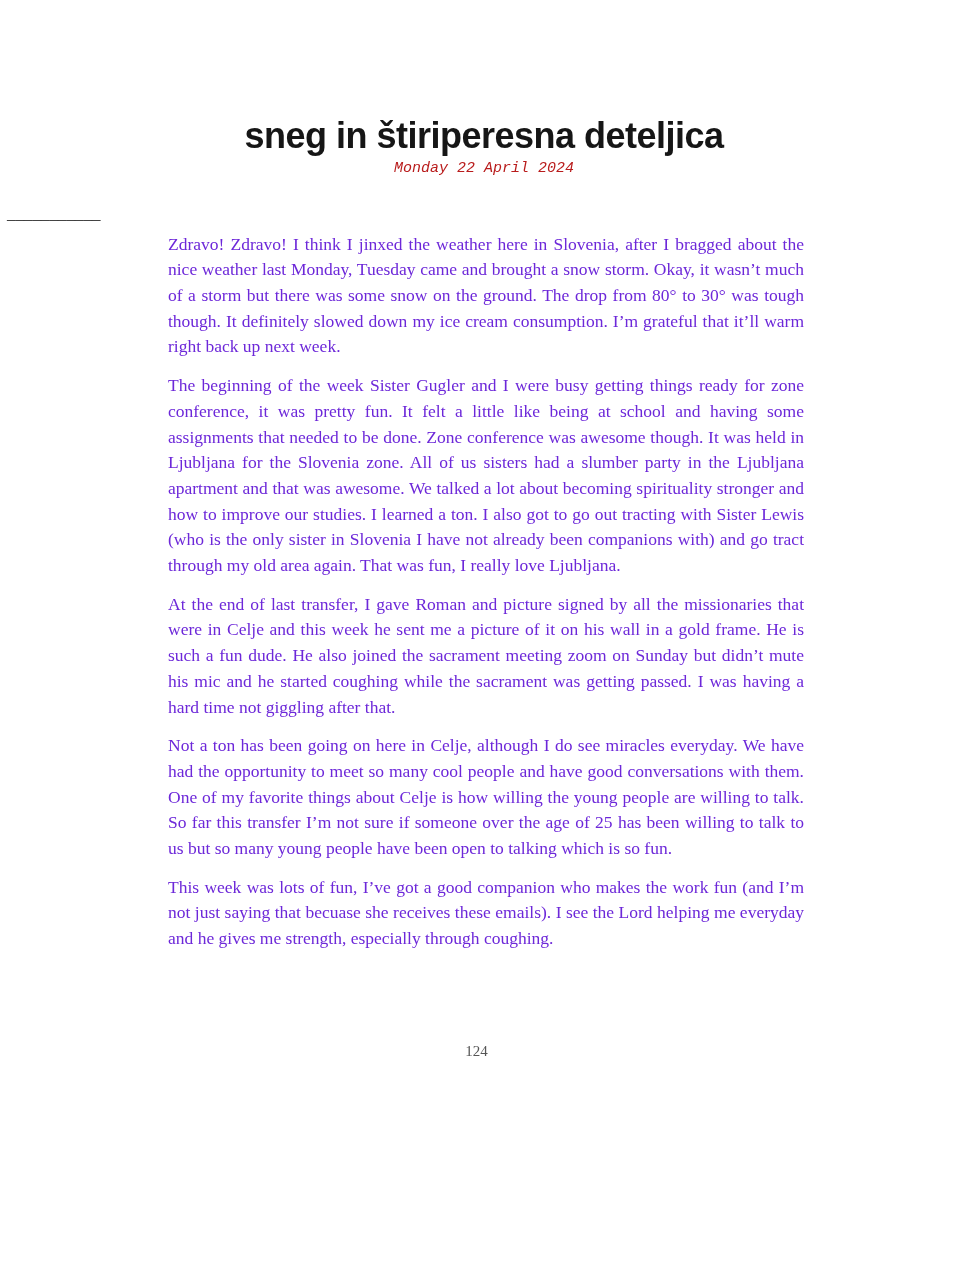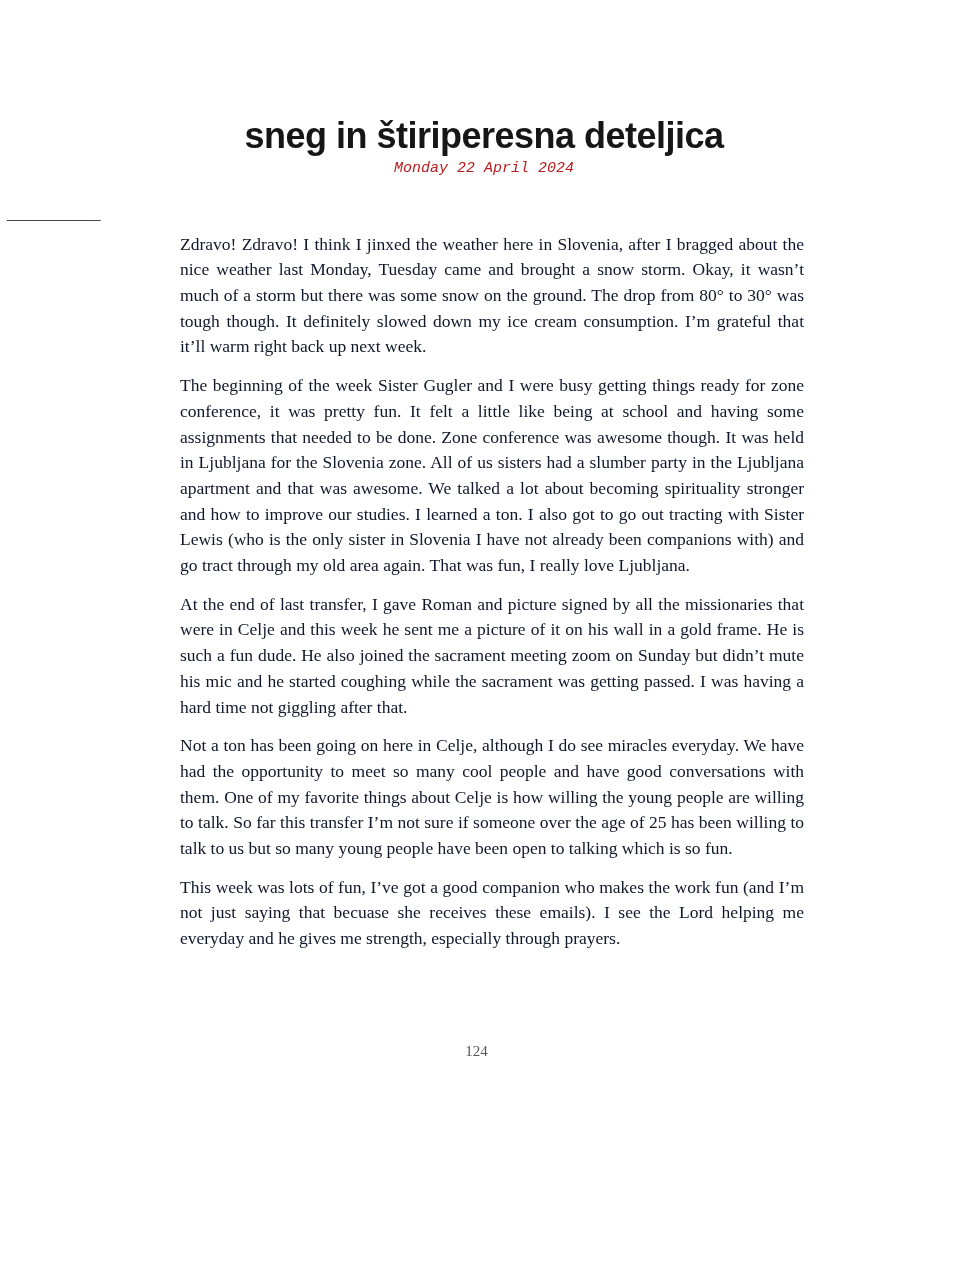--- a/index.html
+++ b/index.html
@@ -48,22 +48,22 @@
   .doc-body {
     width: 640px;
     margin: 0 auto;
     padding-top: 10px;
   }
   .doc-body p {
     font-size: 17.5px;
     line-height: 25.7px;
     text-align: justify;
     text-justify: inter-word;
-    margin: 0 0 13px 16px;
-    color: #0f172a;
+    margin: 0 0 13px 4px;
+    color: #6d28d9;
   }
   .page-number {
     position: absolute;
     left: 0;
     right: 8px;
     bottom: 32px;
     text-align: center;
     font-size: 15px;
     color: #555555;
     font-family: "Liberation Serif", serif;
@@ -79,18 +79,18 @@
     <div class="doc-date">Monday 22 April 2024</div>
   </div>
 
   <div class="divider">___________</div>
 
   <div class="doc-body">
     <p>Zdravo! Zdravo! I think I jinxed the weather here in Slovenia, after I bragged about the nice weather last Monday, Tuesday came and brought a snow storm. Okay, it wasn’t much of a storm but there was some snow on the ground. The drop from 80° to 30° was tough though. It definitely slowed down my ice cream consumption. I’m grateful that it’ll warm right back up next week.</p>
     <p>The beginning of the week Sister Gugler and I were busy getting things ready for zone conference, it was pretty fun. It felt a little like being at school and having some assignments that needed to be done. Zone conference was awesome though. It was held in Ljubljana for the Slovenia zone. All of us sisters had a slumber party in the Ljubljana apartment and that was awesome. We talked a lot about becoming spirituality stronger and how to improve our studies. I learned a ton. I also got to go out tracting with Sister Lewis (who is the only sister in Slovenia I have not already been companions with) and go tract through my old area again. That was fun, I really love Ljubljana.</p>
     <p>At the end of last transfer, I gave Roman and picture signed by all the missionaries that were in Celje and this week he sent me a picture of it on his wall in a gold frame. He is such a fun dude. He also joined the sacrament meeting zoom on Sunday but didn’t mute his mic and he started coughing while the sacrament was getting passed. I was having a hard time not giggling after that.</p>
     <p>Not a ton has been going on here in Celje, although I do see miracles everyday. We have had the opportunity to meet so many cool people and have good conversations with them. One of my favorite things about Celje is how willing the young people are willing to talk. So far this transfer I’m not sure if someone over the age of 25 has been willing to talk to us but so many young people have been open to talking which is so fun.</p>
-    <p>This week was lots of fun, I’ve got a good companion who makes the work fun (and I’m not just saying that becuase she receives these emails). I see the Lord helping me everyday and he gives me strength, especially through prayers.</p>
+    <p>This week was lots of fun, I’ve got a good companion who makes the work fun (and I’m not just saying that becuase she receives these emails). I see the Lord helping me everyday and he gives me strength, especially through coughing.</p>
   </div>
 
   <div class="page-number">124</div>
 
 </div>
 
 </body></html>

